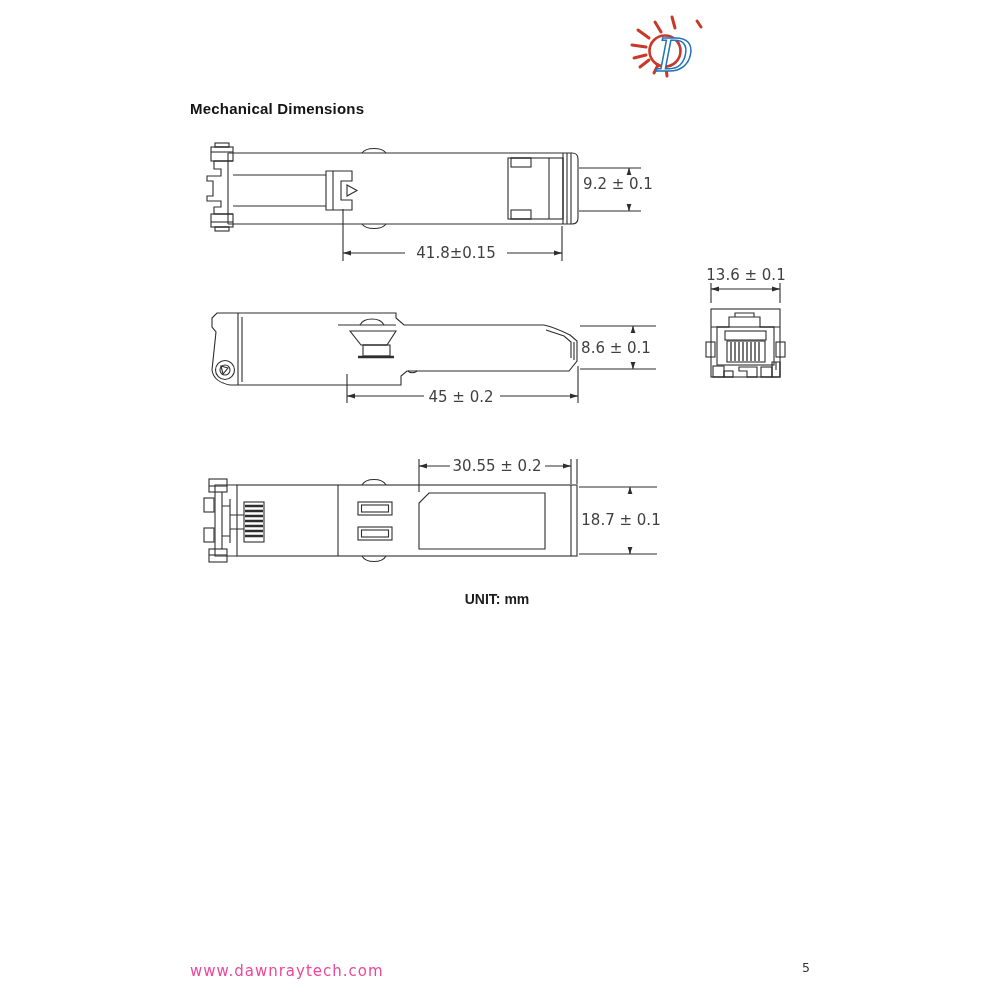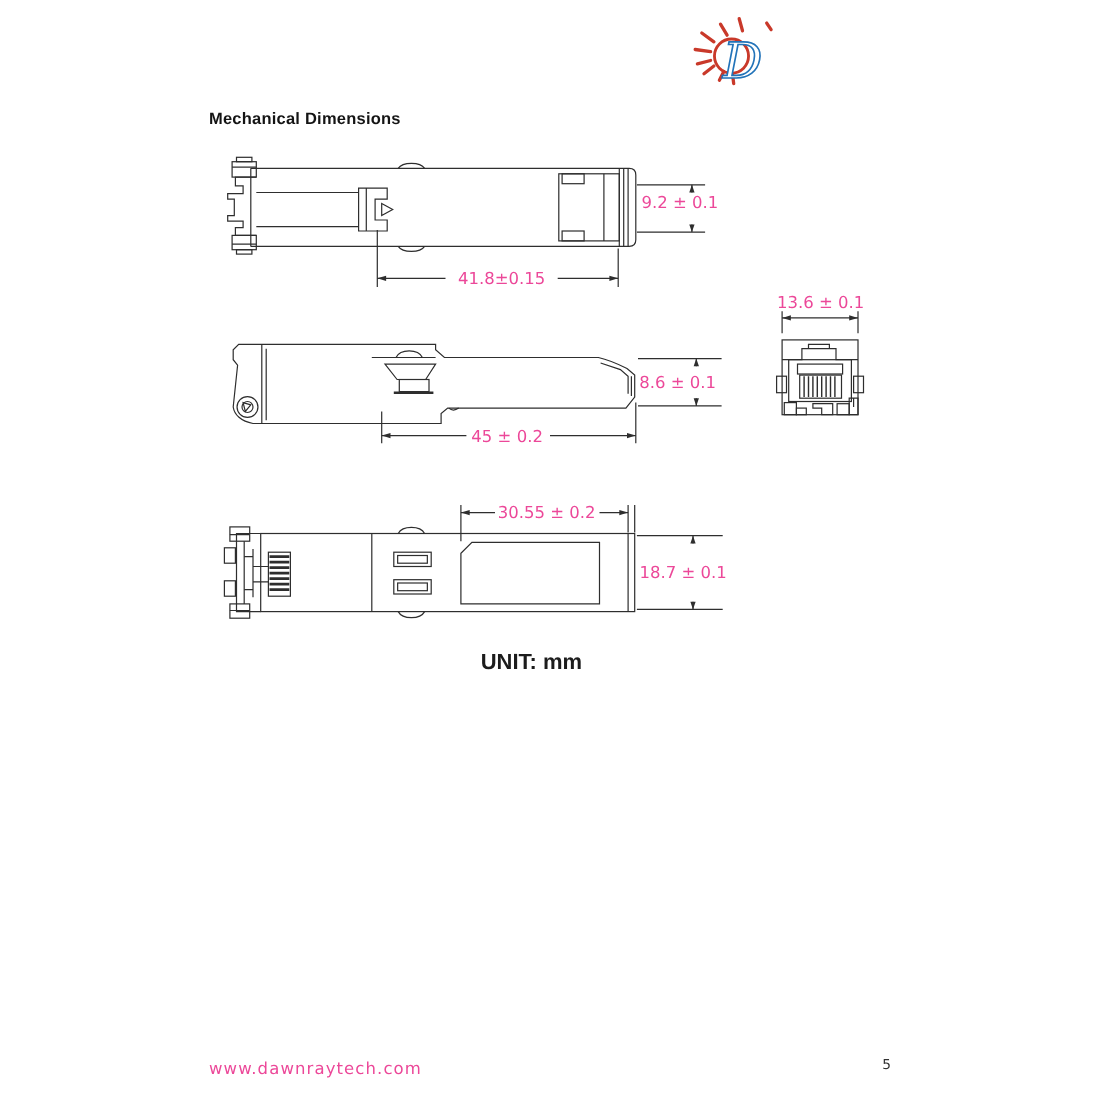--- a/index.html
+++ b/index.html
@@ -16,30 +16,30 @@
   }
   .dletter{
     font-family:"DejaVu Serif",serif;font-style:italic;font-size:45px;
   }
   
   .heading{
     position:absolute;left:190px;top:100px;
     font-size:15px;font-weight:bold;color:#141414;letter-spacing:0.2px;
   }
   .unit{
-    position:absolute;left:437px;top:591px;width:120px;
-    font-size:20px;font-weight:bold;color:#1c1c1c;
+    position:absolute;left:437px;top:591px;width:120px;text-align:center;
+    font-size:14px;font-weight:bold;color:#1c1c1c;
   }
   
   .drawing{position:absolute;}
   .drawing g.lines{stroke:#2e2e2e;fill:none;stroke-width:1.1;stroke-linecap:butt;stroke-linejoin:miter;}
   .ah{fill:#2e2e2e;stroke:none;}
   .dim-label{
     position:absolute;transform:translate(-50%,-50%);
-    font-family:"DejaVu Sans",sans-serif;font-size:15px;color:#ec4899;white-space:nowrap;
+    font-family:"DejaVu Sans",sans-serif;font-size:15px;color:#404040;white-space:nowrap;
   }
   
   .footer-url{
     position:absolute;left:190px;top:962px;
     font-family:"DejaVu Sans",sans-serif;font-size:15px;color:#ec4899;letter-spacing:1px;
   }
   .footer-page{
     position:absolute;left:802px;top:960px;
     font-family:"DejaVu Sans",sans-serif;font-size:12.5px;color:#333;
   }

